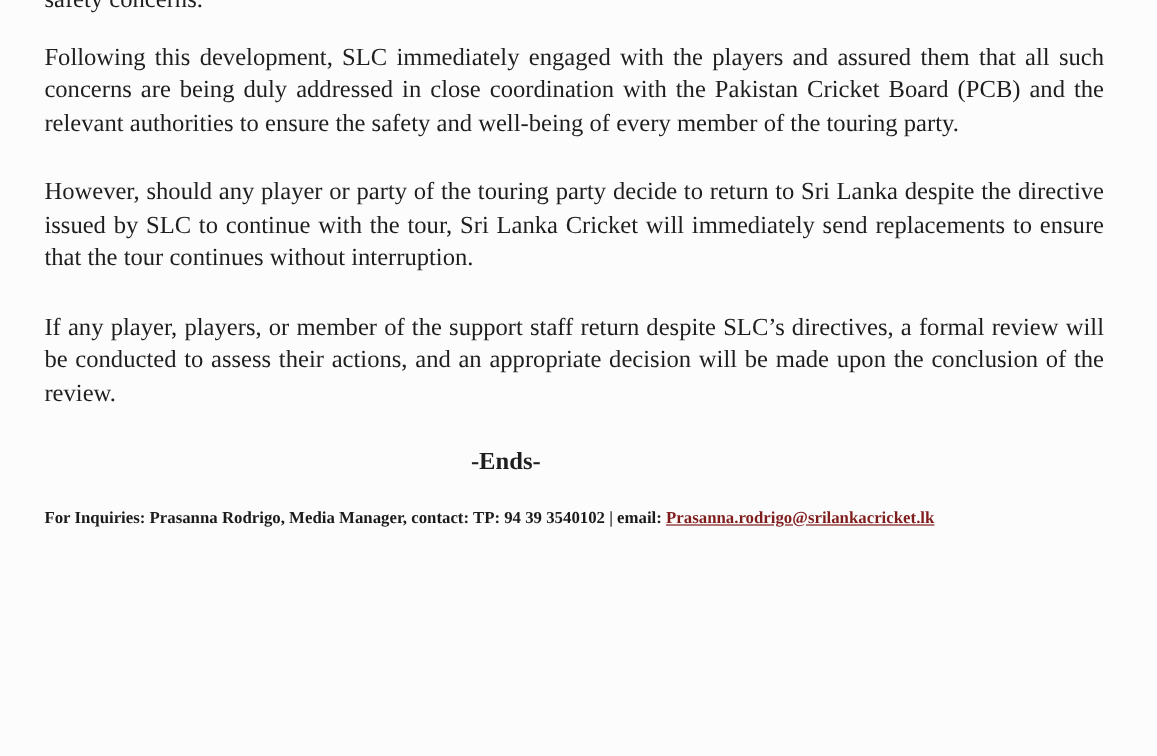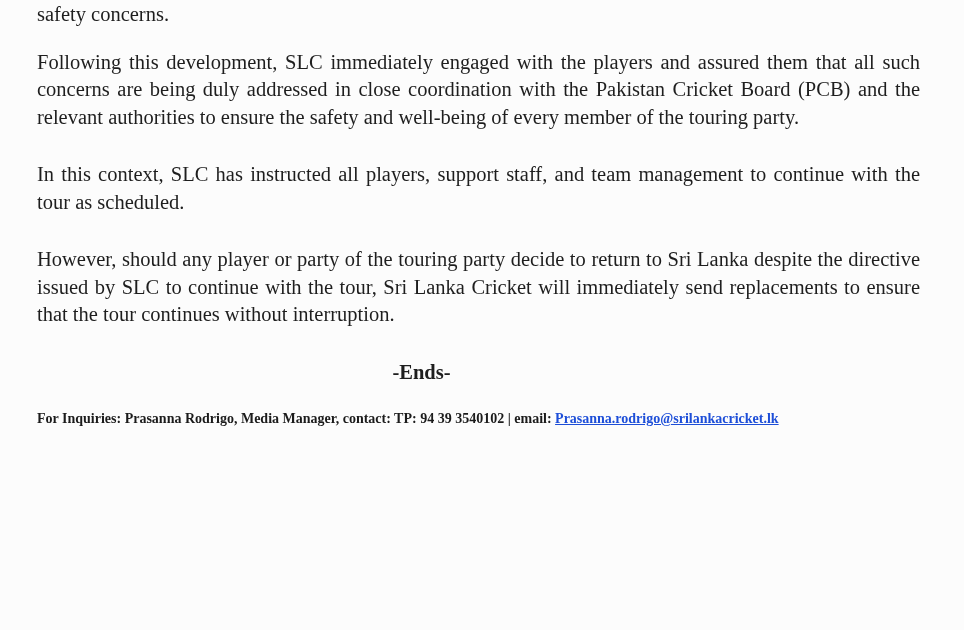--- a/index.html
+++ b/index.html
@@ -11,21 +11,21 @@
     height: 630px;
     overflow: hidden;
     background: #fcfcfc;
     font-family: "Liberation Serif", "DejaVu Serif", serif;
   }
   .page {
     position: relative;
     width: 964px;
     height: 630px;
     box-sizing: border-box;
-    padding: 16px 44px 0 37px;
+    padding: 2px 44px 0 37px;
     overflow: hidden;
     color: #1e1e1e;
   }
   .body-text p {
     font-size: 20.5px;
     line-height: 27.5px;
     margin: 0 0 30px 0;
     text-align: justify;
     color: #1e1e1e;
   }
@@ -45,34 +45,34 @@
   }
   .footer-line {
     margin: 24px 0 0 0;
     font-size: 14px;
     line-height: 18px;
     font-weight: bold;
     color: #1b1b1b;
     text-align: left;
   }
   .footer-line a {
-    color: #1d4ed8;
+    color: #7f1d1d;
     font-weight: bold;
     cursor: pointer;
   }
 </style>
 </head>
 <body>
 
 <div class="page">
   <div class="body-text">
     <p class="partial-top">safety concerns.</p>
     <p>Following this development, SLC immediately engaged with the players and assured them that all such concerns are being duly addressed in close coordination with the Pakistan Cricket Board (PCB) and the relevant authorities to ensure the safety and well-being of every member of the touring party.</p>
-    <p>In this context, SLC has instructed all players, support staff, and team management to continue with the tour as scheduled.</p>
     <p>However, should any player or party of the touring party decide to return to Sri Lanka despite the directive issued by SLC to continue with the tour, Sri Lanka Cricket will immediately send replacements to ensure that the tour continues without interruption.</p>
+    <p>If any player, players, or member of the support staff return despite SLC’s directives, a formal review will be conducted to assess their actions, and an appropriate decision will be made upon the conclusion of the review.</p>
   </div>
 
   <div class="ends">-Ends-</div>
 
   <p class="footer-line">
     <span>For Inquiries: Prasanna Rodrigo, Media Manager, contact: TP: 94 39 3540102 | email:</span>
     <a href="#">Prasanna.rodrigo@srilankacricket.lk</a>
   </p>
 </div>
 

